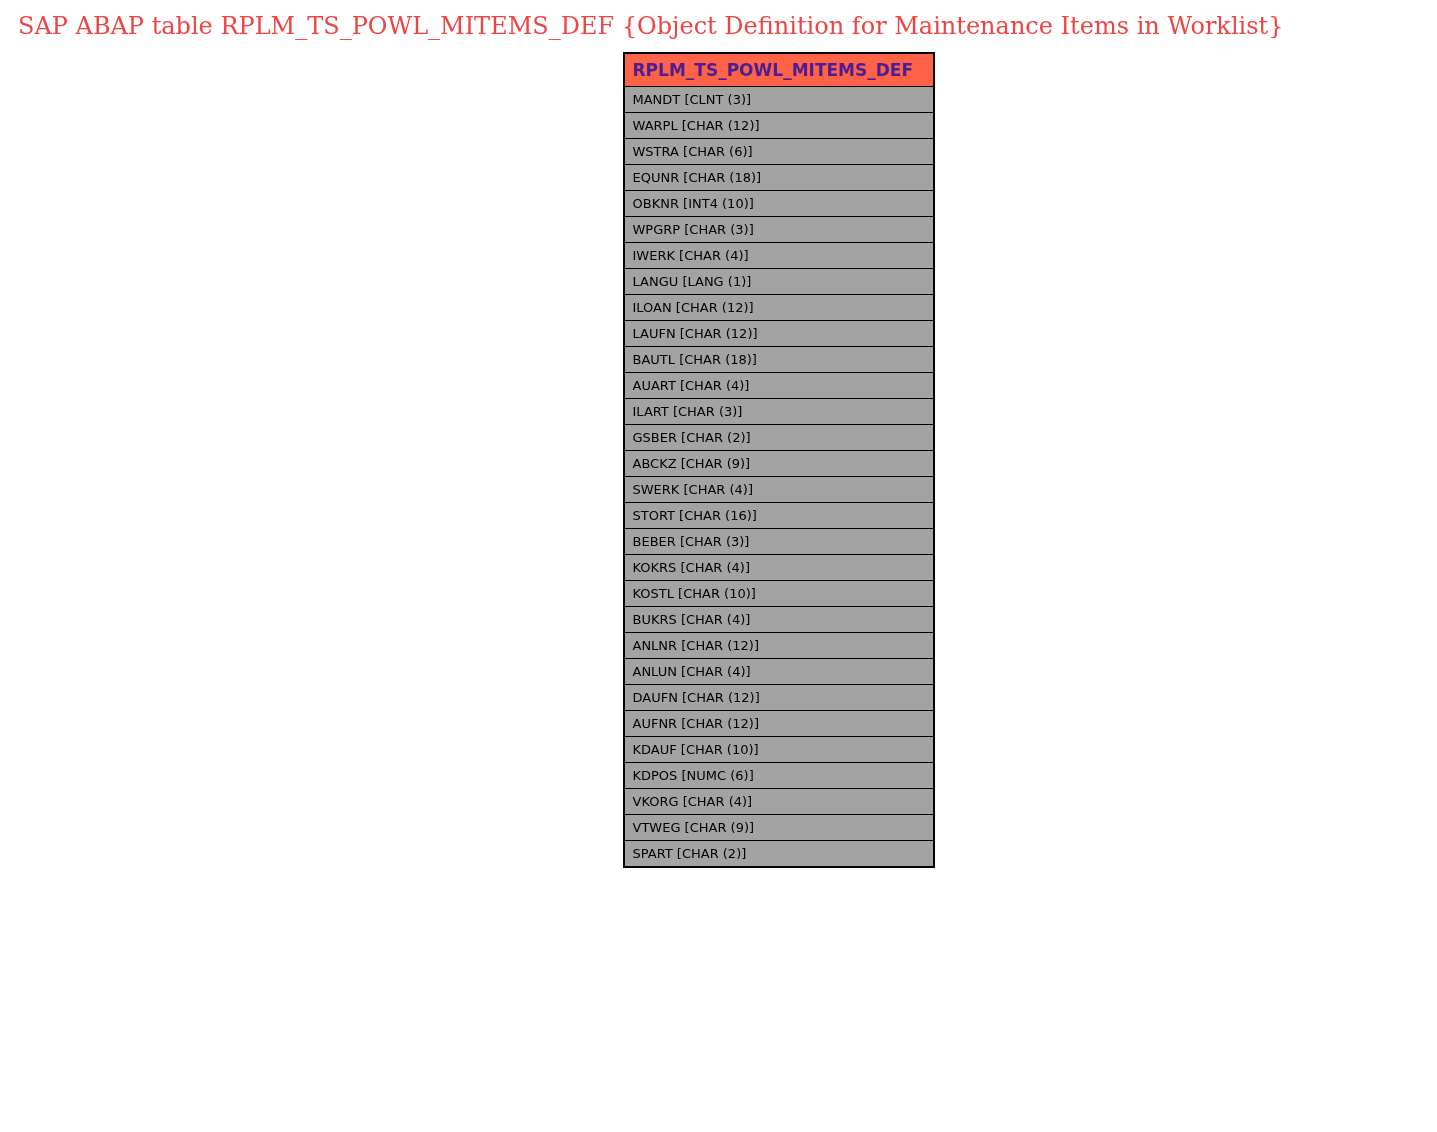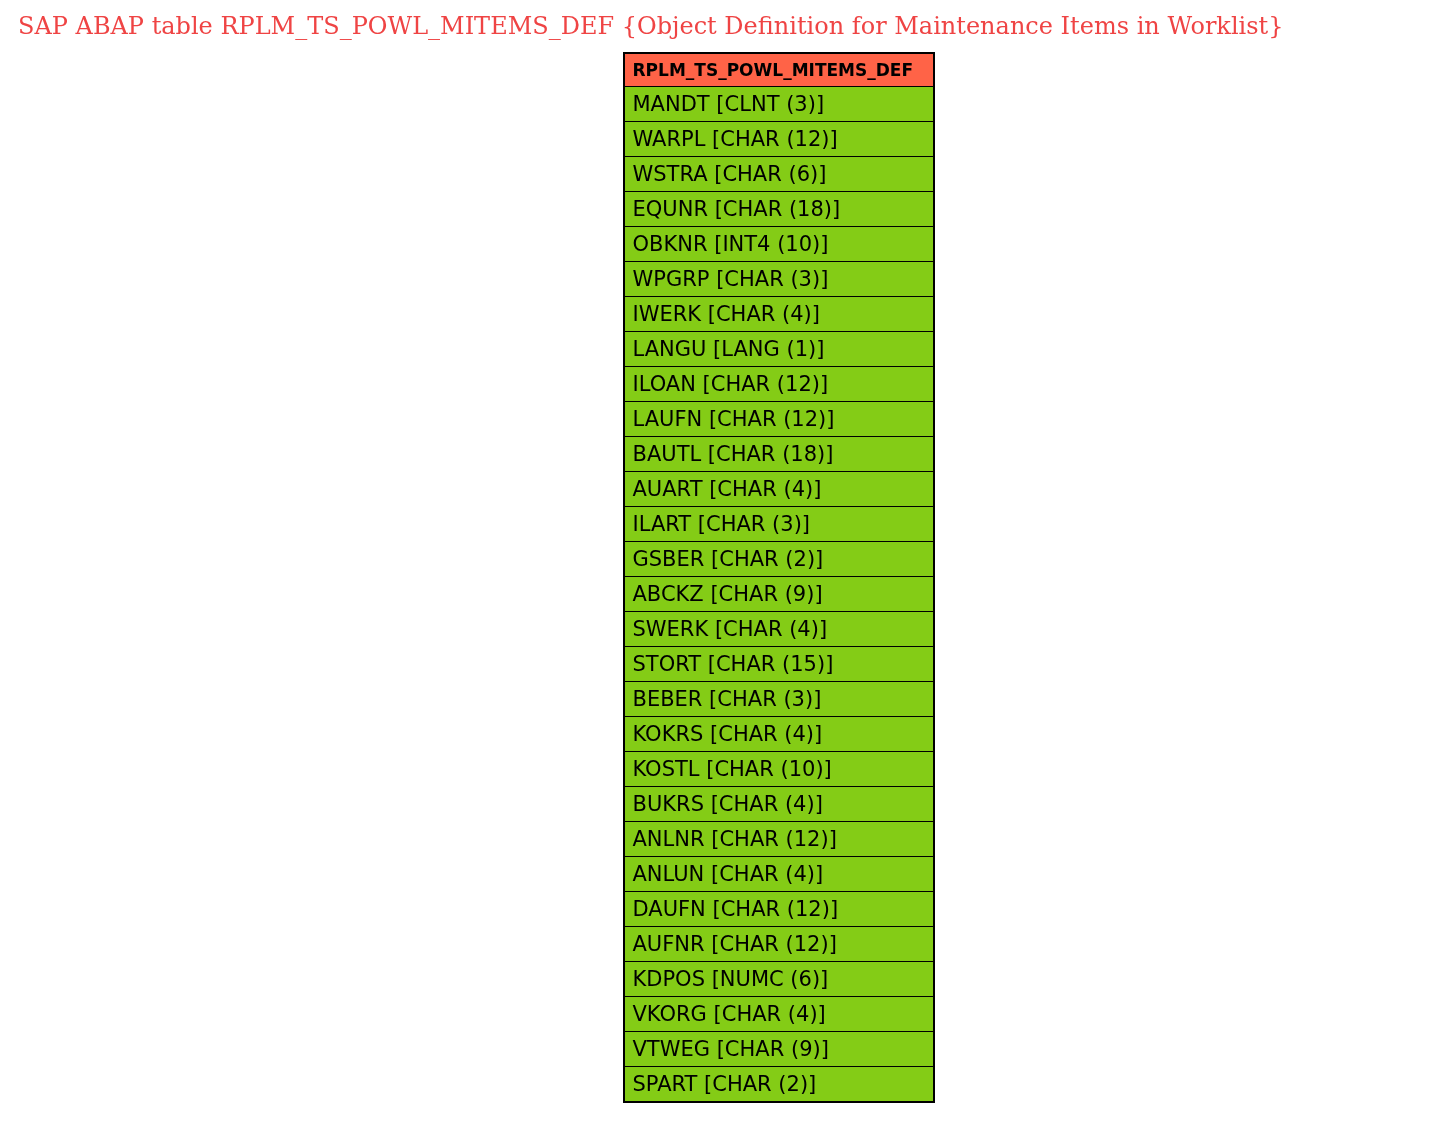--- a/index.html
+++ b/index.html
@@ -27,33 +27,33 @@
     }
     .table-container {
       margin-left: 120px;
     }
     .abap-table {
       border-collapse: collapse;
       border: 2px solid #000;
     }
     .abap-table th {
       background: #ff6347;
-      color: #000000;
+      color: #4c1d95;
       font-weight: 700;
       font-size: 17px;
       text-align: left;
       padding: 6px 10px 6px 8px;
       border: 1px solid #000;
       font-family: "DejaVu Sans", "Verdana", sans-serif;
       white-space: nowrap;
     }
     .abap-table td {
-      background: #84cc16;
+      background: #a3a3a3;
       color: #000;
-      font-size: 21px;
+      font-size: 13px;
       text-align: left;
       padding: 5px 10px 5px 8px;
       border: 1px solid #000;
       font-family: "DejaVu Sans", "Verdana", sans-serif;
       white-space: nowrap;
       min-width: 310px;
     }
   </style>
 </head>
 <body>
@@ -111,21 +111,21 @@
         <tr>
             <td>GSBER [CHAR (2)]</td>
           </tr>
         <tr>
             <td>ABCKZ [CHAR (9)]</td>
           </tr>
         <tr>
             <td>SWERK [CHAR (4)]</td>
           </tr>
         <tr>
-            <td>STORT [CHAR (15)]</td>
+            <td>STORT [CHAR (16)]</td>
           </tr>
         <tr>
             <td>BEBER [CHAR (3)]</td>
           </tr>
         <tr>
             <td>KOKRS [CHAR (4)]</td>
           </tr>
         <tr>
             <td>KOSTL [CHAR (10)]</td>
           </tr>
@@ -138,20 +138,23 @@
         <tr>
             <td>ANLUN [CHAR (4)]</td>
           </tr>
         <tr>
             <td>DAUFN [CHAR (12)]</td>
           </tr>
         <tr>
             <td>AUFNR [CHAR (12)]</td>
           </tr>
         <tr>
+            <td>KDAUF [CHAR (10)]</td>
+          </tr>
+        <tr>
             <td>KDPOS [NUMC (6)]</td>
           </tr>
         <tr>
             <td>VKORG [CHAR (4)]</td>
           </tr>
         <tr>
             <td>VTWEG [CHAR (9)]</td>
           </tr>
         <tr>
             <td>SPART [CHAR (2)]</td>

